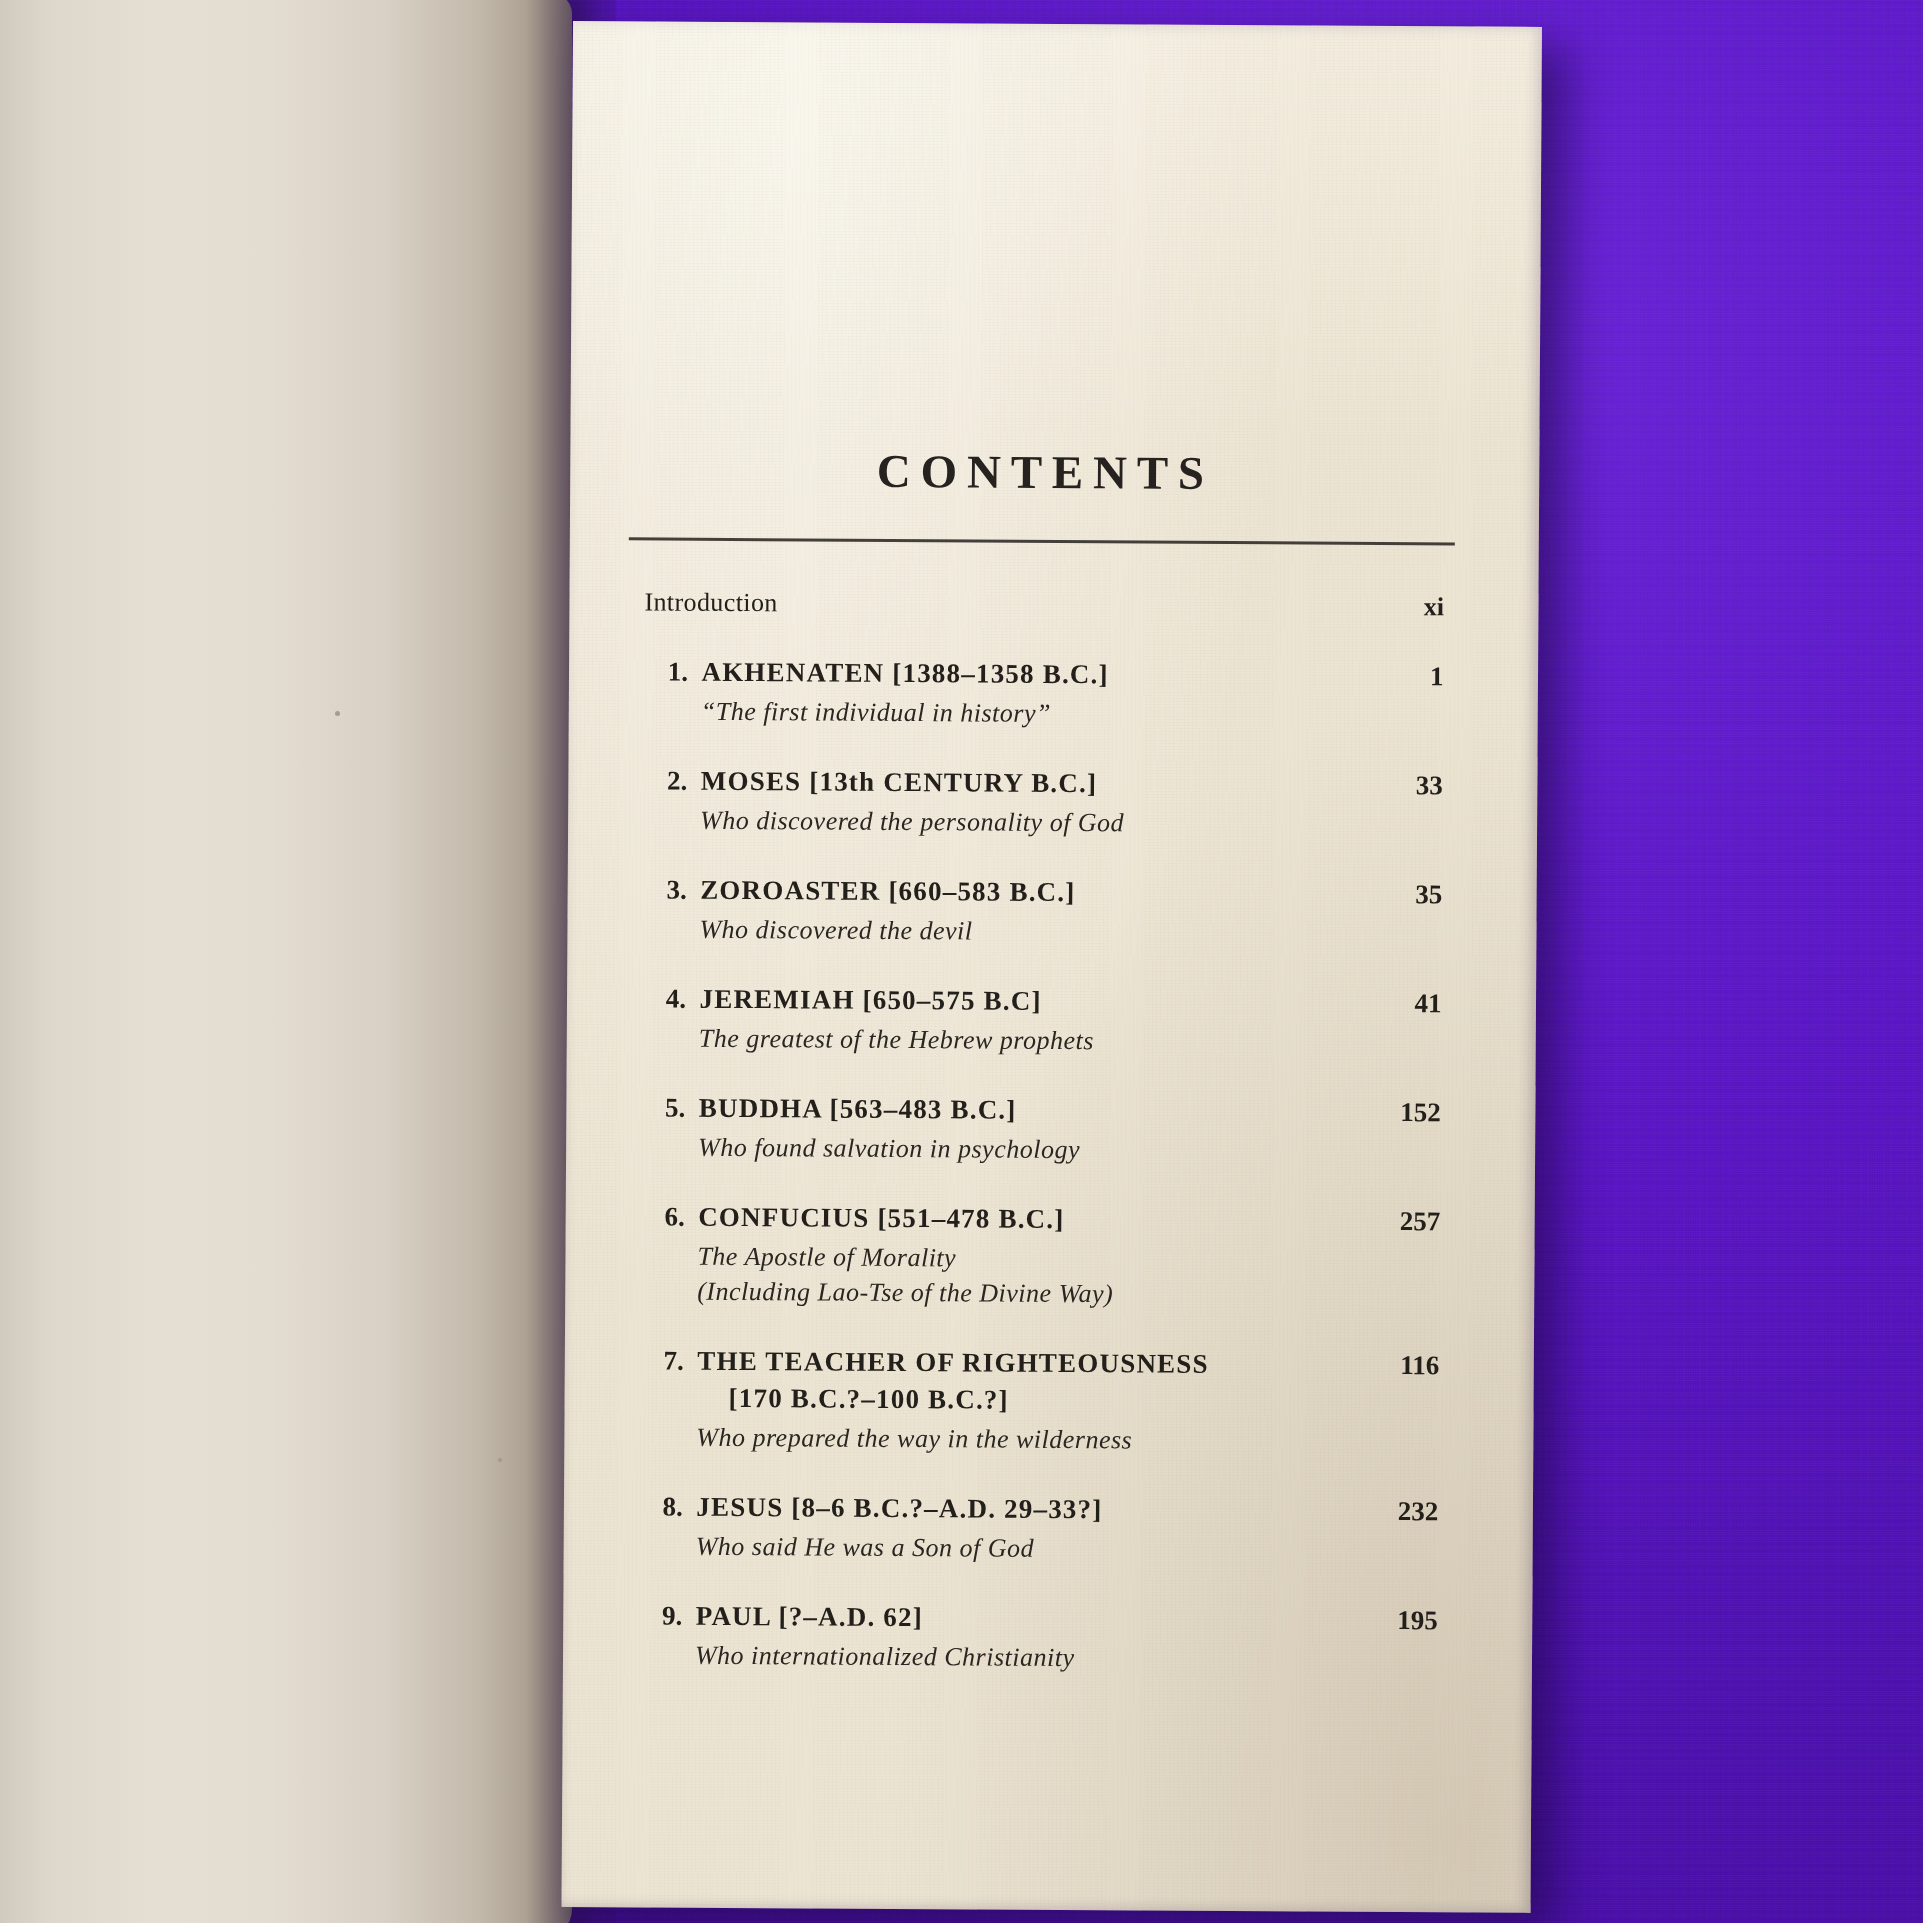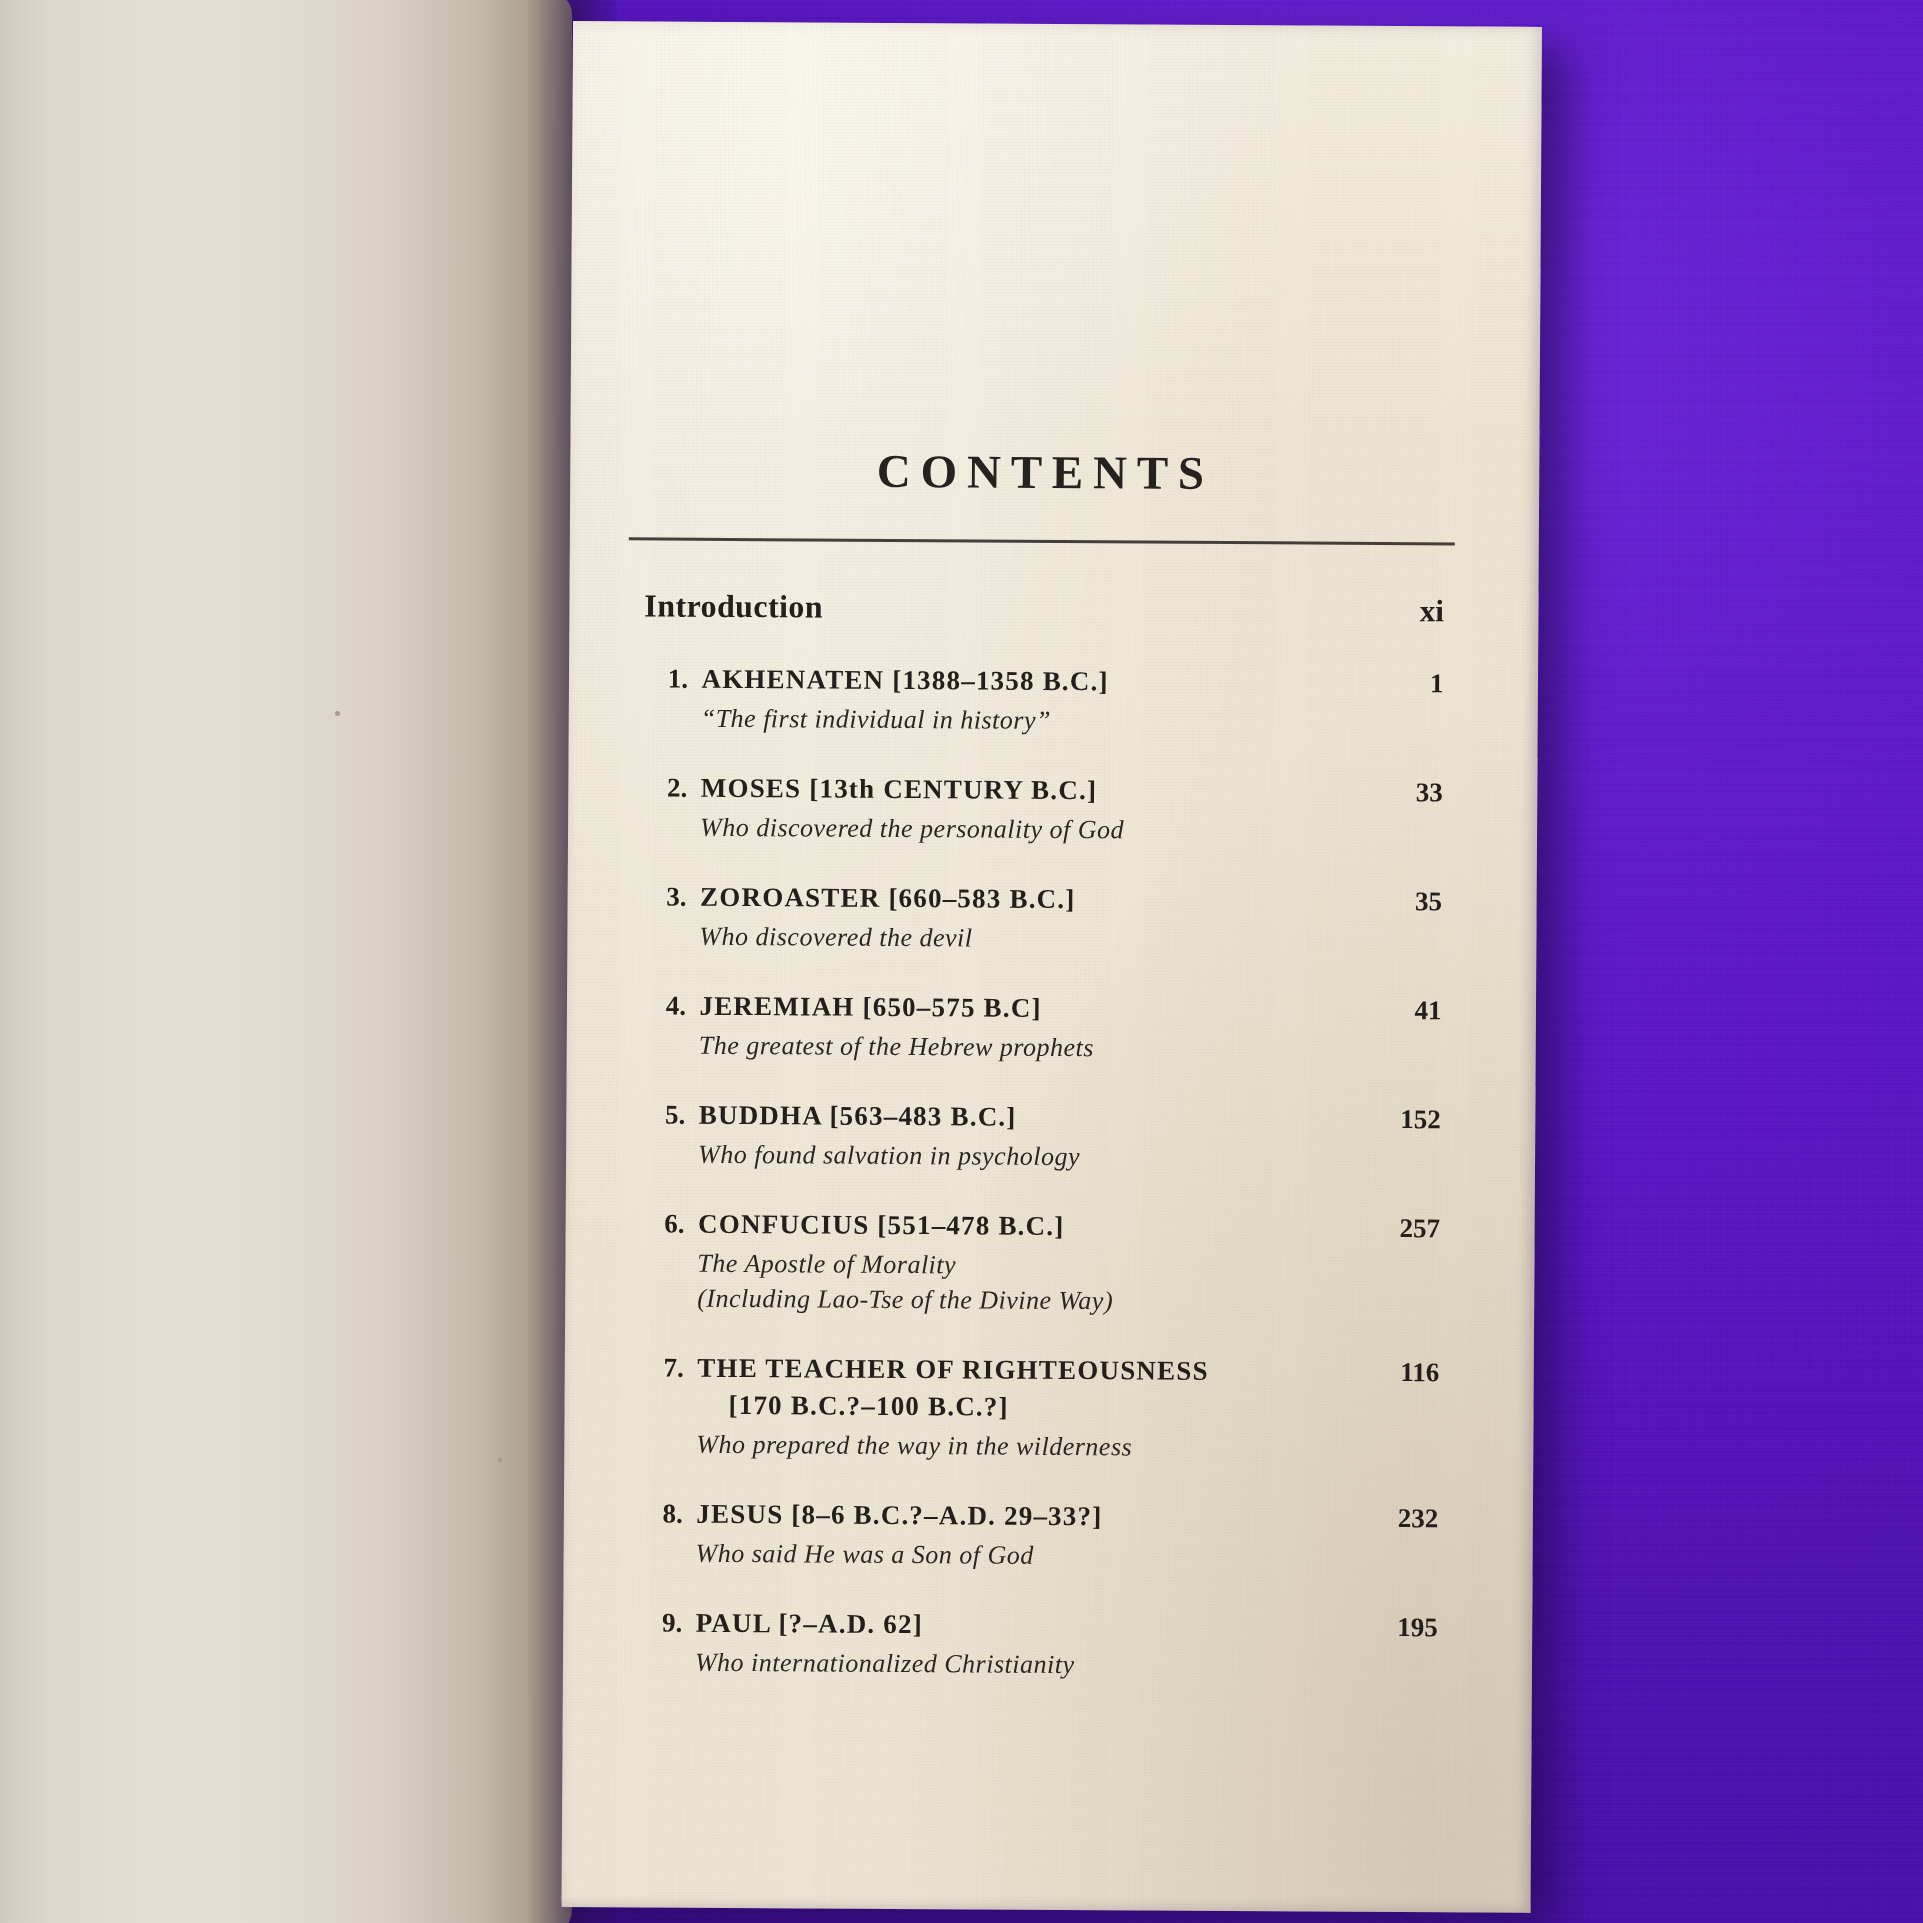--- a/index.html
+++ b/index.html
@@ -143,28 +143,28 @@
     opacity: .88;
   }
 
   .intro-row {
     display: flex;
     align-items: baseline;
     margin: 47px 0 0 0;
     padding-left: 21px;
   }
   .intro-label {
-    font-weight: bold;
-    font-size: 32px;
+    font-weight: normal;
+    font-size: 26px;
     letter-spacing: 0.4px;
   }
   .intro-page {
     margin-left: auto;
     font-weight: bold;
-    font-size: 31px;
+    font-size: 26px;
     padding-right: 19.5px;
   }
 
   .entry {
     display: flex;
     align-items: flex-start;
     margin-top: 39px;
   }
   .entry-body {
     flex: 1 1 auto;

